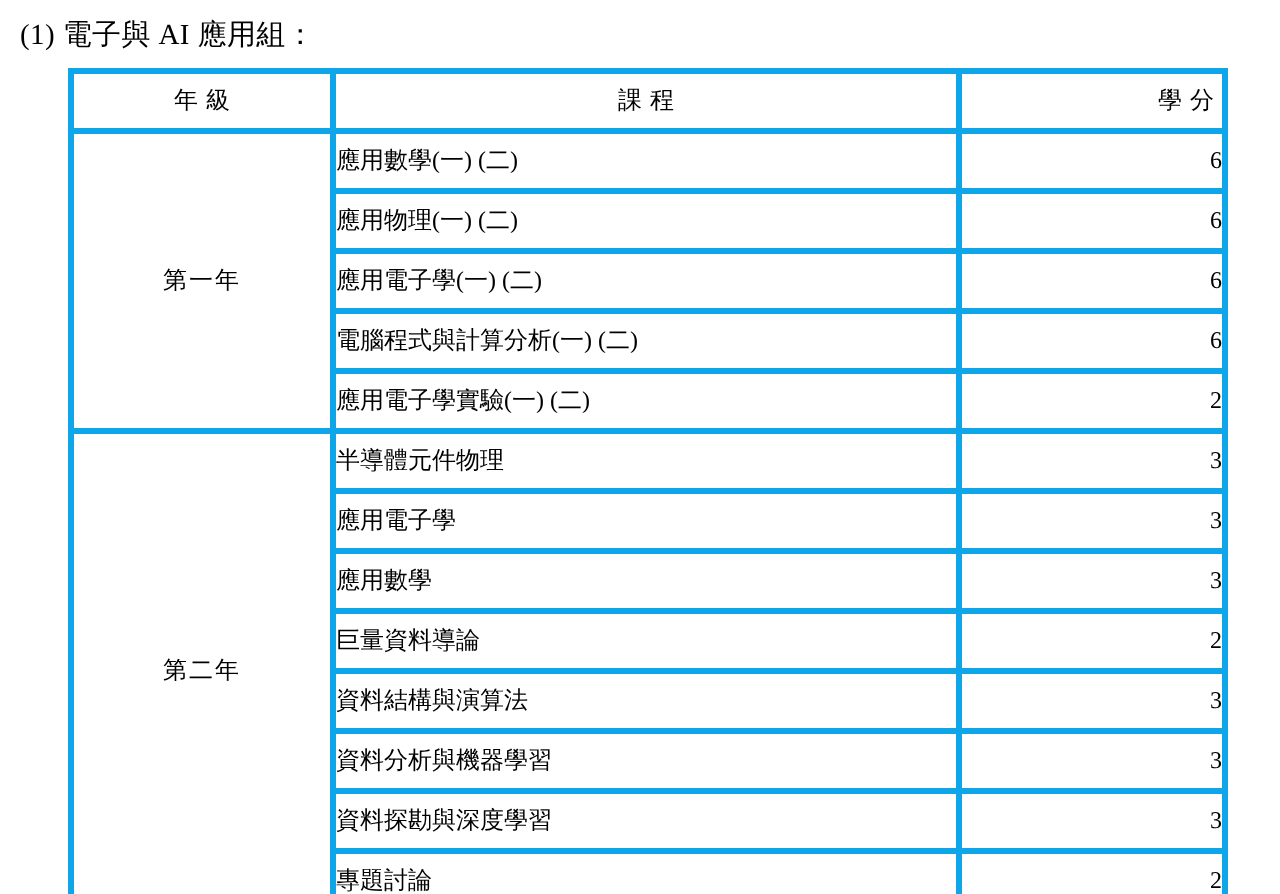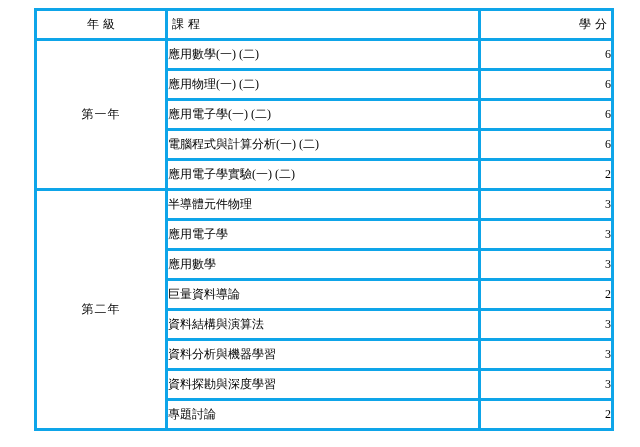--- a/index.html
+++ b/index.html
@@ -41,21 +41,21 @@
     padding: 0;
     height: 27px;
     vertical-align: middle;
   }
   th.col-year, td.year-cell {
     width: 128px;
     text-align: center;
   }
   th.col-course {
     width: 310px;
-    text-align: left;
+    text-align: center;
   }
   td.course-cell {
     width: 310px;
     text-align: left;
     padding-left: 14px;
   }
   th.col-credit, td.credit-cell {
     width: 130px;
     text-align: right;
   }
@@ -68,20 +68,21 @@
   }
   .year-text {
     letter-spacing: 1px;
   }
 </style>
 </head>
 <body>
 
 <div class="page">
 
+  <p class="caption">(1) 電子與 AI 應用組：</p>
 
   <table class="course-table">
     <thead>
       <tr>
         <th class="col-year"><span class="hdr-text">年級</span></th>
         <th class="col-course"><span class="hdr-text">課程</span></th>
         <th class="col-credit"><span class="hdr-text">學分</span></th>
       </tr>
     </thead>
     <tbody>

